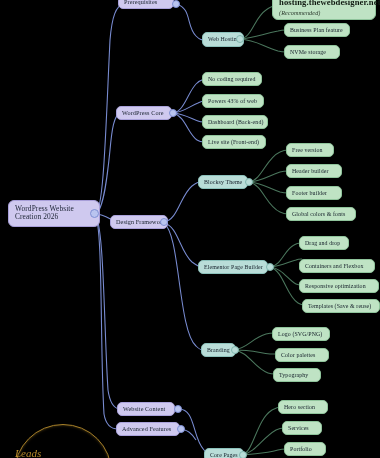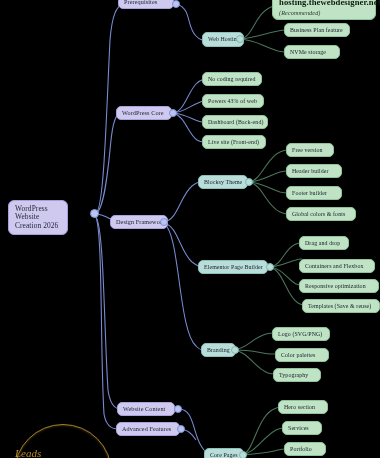--- a/index.html
+++ b/index.html
@@ -121,21 +121,21 @@
       <path d="M234,350 C248,348 252,338 266,334 C270,333 272,333 274,333"></path>
       <path d="M234,350 C250,350 256,352 270,354 C273,354 275,354 277,354"></path>
       <path d="M234,350 C249,352 254,368 268,373 C271,374 273,374 275,374"></path>
 
       <path d="M242,455 C254,452 256,420 272,410 C276,408 278,407 280,407"></path>
       <path d="M242,455 C256,452 262,438 276,430 C280,428 282,428 284,428"></path>
       <path d="M242,455 C258,453 264,454 278,450 C282,449 284,449 286,449"></path>
     </g>
   </svg>
 
-  <div class="node root" style="left:8px;top:200px;width:60px;">
+  <div class="node root" style="left:8px;top:200px;width:92px;">
     <span>WordPress Website Creation 2026</span>
   </div>
   <div class="hub blue" style="left:90px;top:209px;width:9px;height:9px;"></div>
 
   <div class="node branch" style="left:118px;top:-4px;width:56px;height:13px;">
     <span>Prerequisites</span>
   </div>
   <div class="hub blue" style="left:172px;top:0px;width:8px;height:8px;"></div>
 
   <div class="node leafb" style="left:202px;top:32px;width:42px;height:15px;">

